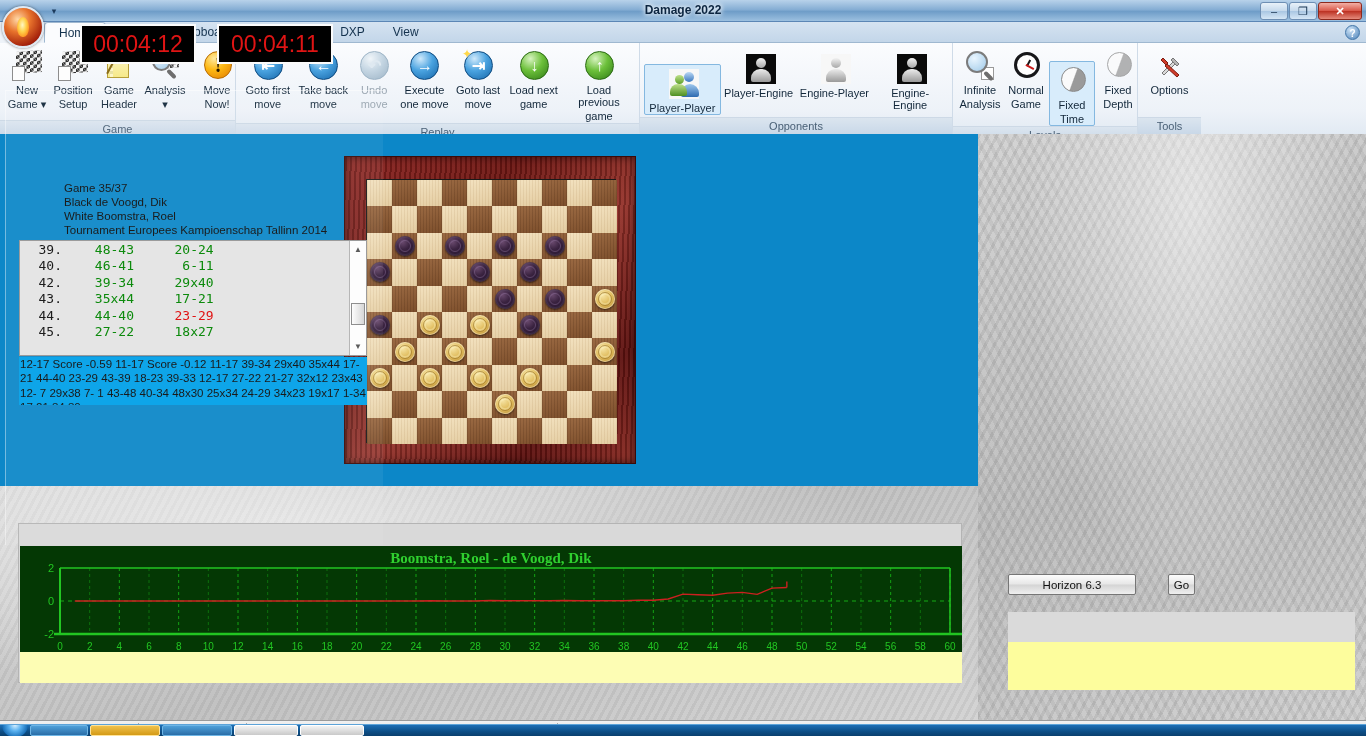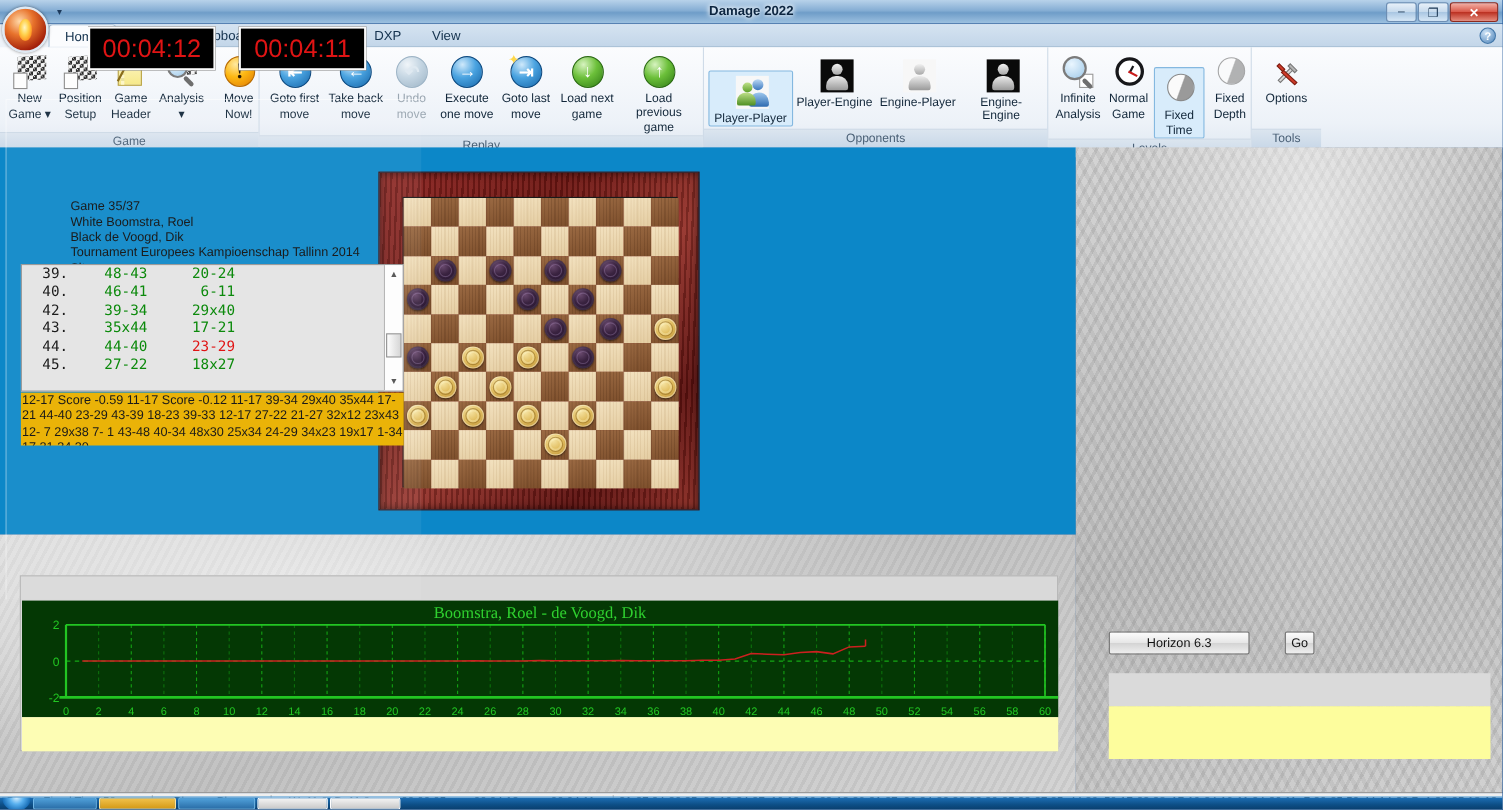--- a/index.html
+++ b/index.html
@@ -274,21 +274,21 @@
   .chart-card {
     position:absolute; left:18px; top:37px; width:944px; height:160px;
     background:#d9d9d9; border:1px solid #b4b4b4;
   }
   .chart-plotwrap {
     position:absolute; left:1px; top:22px; width:942px; height:106px;
     background:#043804;
   }
   .chart-title {
     position:absolute; left:0; right:0; top:4px; text-align:center;
-    color:#2fd02f; font-family:"Liberation Serif", serif; font-size:15px;
+    color:#2fd02f; font-family:"Liberation Serif", serif; font-size:15px;font-weight:bold;
   }
   .chart-yellow {
     position:absolute; left:1px; top:128px; width:942px; height:31px; background:#fdfdb4;
   }
   .chart-svg { position:absolute; left:0; top:0; }
 
   
   .right-panel {
     position:absolute; left:978px; top:134px; width:388px; height:586px;
     background:
@@ -343,21 +343,21 @@
     color:#5a5a5a; font-size:8px;
   }
   .sbar-arrow.up{ top:1px; } .sbar-arrow.dn{ bottom:1px; }
   .sbar-thumb {
     position:absolute; left:1px; top:62px; width:14px; height:22px;
     background:linear-gradient(90deg,#fdfdfd,#d6d6d6);
     border:1px solid #8e8e8e;
   }
   .analysis-box {
     position:absolute; left:19px; top:357px; width:348px; height:48px;
-    background:#eab308; color:#1a1a1a;
+    background:#0ea5e9; color:#1a1a1a;
     font-size:11.5px; line-height:14.4px; overflow:hidden; padding:0 1px;
   }
   .analysis-box div { white-space:nowrap; }
 
   .engine-btn {
     position:absolute; left:1008px; top:574px; width:128px; height:21px;
     background:linear-gradient(180deg,#fcfcfc 0%, #e7e7e7 48%, #d4d4d4 52%, #efefef 100%);
     border:1px solid #767676; border-radius:2px;
     font-size:11.5px; color:#111; display:flex; align-items:center; justify-content:center;
     cursor:pointer;
@@ -877,22 +877,22 @@
   <div class="right-panel"></div>
 
   <div class="clock-box clock-left">00:04:12</div>
   <div class="clock-box clock-right">00:04:11</div>
 
   <div class="info-card"></div>
 
   <div class="game-header">
     <div>Game 35/37</div>
     <div></div>
+    <div>Black de Voogd, Dik</div>
     <div>White Boomstra, Roel</div>
-    <div>Black de Voogd, Dik</div>
     <div>Tournament Europees Kampioenschap Tallinn  2014</div>
     <div>Site</div>
     <div>Result 2-0</div>
   </div>
 
   <div class="movelist">
     <div class="move-rows" id="move-rows">
         <div class="move-row"><span class="mv-no">39.</span><span class="mv-w"> 48-43</span><span>  </span><span class="mv-b">20-24</span></div>
         <div class="move-row"><span class="mv-no">40.</span><span class="mv-w"> 46-41</span><span>  </span><span class="mv-b"> 6-11</span></div>
         <div class="move-row"><span class="mv-no">42.</span><span class="mv-w"> 39-34</span><span>  </span><span class="mv-b">29x40</span></div>

